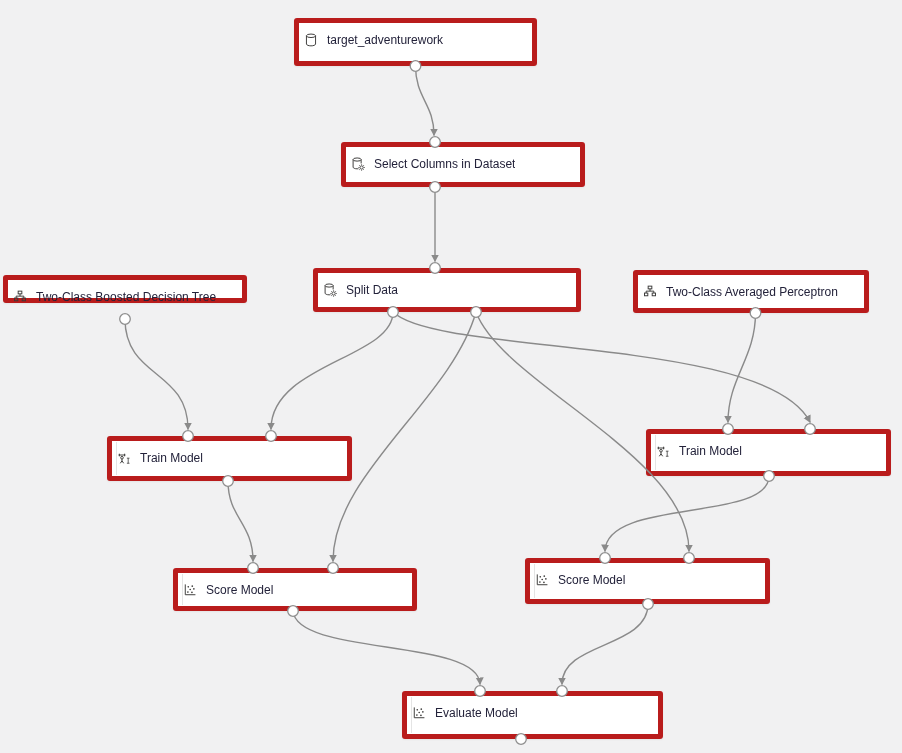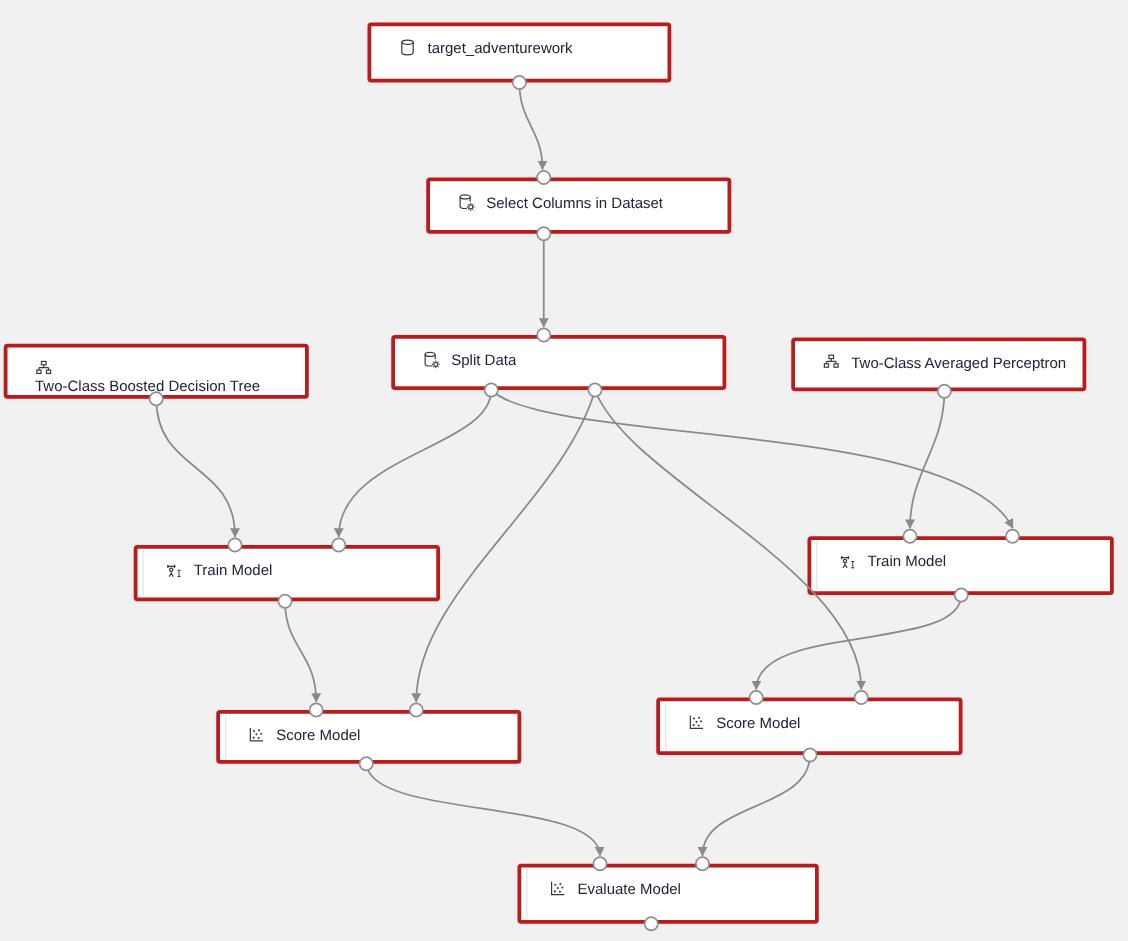--- a/index.html
+++ b/index.html
@@ -11,26 +11,26 @@
   }
   #canvas{
     position:relative;
     width:902px;height:753px;
     background:#f1f1f2;
   }
   .node{
     position:absolute;
     box-sizing:border-box;
     background:#ffffff;
-    border:3px solid #b91c1c;
+    border:5px solid #b91c1c;
     border-radius:3px;
     box-shadow:0 1px 2px rgba(0,0,0,0.05);
     display:flex;
     align-items:flex-start;
-    padding:10px 8px 0 22px;
+    padding:10px 8px 0 5px;
     cursor:move;
     z-index:1;
   }
   .node.accent::before{
     content:"";
     position:absolute;
     left:4px;top:1px;bottom:1px;
     width:1px;
     background:#e4e4e4;
   }
@@ -102,21 +102,21 @@
           <path d="M2.4,2.9 V11.6 c0,1.05 2,1.9 4.6,1.9 c0.55,0 1.1,-0.04 1.6,-0.12 M11.6,2.9 V7.4" fill="none" stroke="#3b3a39" stroke-width="1.1"></path>
           <circle cx="12.1" cy="12" r="3.3" fill="#ffffff" stroke="none"></circle>
           <g stroke="#3b3a39" stroke-width="1" fill="none">
             <circle cx="12.1" cy="12" r="1.8"></circle>
             <path d="M12.1,9.5 v-1.1 M12.1,14.5 v1.1 M9.6,12 h-1.1 M14.6,12 h1.1 M10.35,10.25 l-0.8,-0.8 M13.85,13.75 l0.8,0.8 M10.35,13.75 l-0.8,0.8 M13.85,10.25 l0.8,-0.8"></path>
           </g>
         </svg>
       </span>
       <span class="label">Split Data</span>
     </div>
-    <div class="node" style="left: 3px; top: 275px; width: 244px; height: 44px; flex-direction: column;">
+    <div class="node" style="left: 3px; top: 275px; width: 244px; height: 28px;">
       <span class="icon">
         <svg viewBox="0 0 16 16" fill="none" stroke="#3b3a39" stroke-width="1.1">
           <rect x="5.9" y="1.3" width="4.2" height="3.1"></rect>
           <path d="M8,4.4 V7 M3.6,7 H12.4 M3.6,7 V9.2 M12.4,7 V9.2"></path>
           <rect x="1.7" y="9.2" width="3.8" height="3.1"></rect>
           <rect x="10.5" y="9.2" width="3.8" height="3.1"></rect>
         </svg>
       </span>
       <span class="label">Two-Class Boosted Decision Tree</span>
     </div>
@@ -180,21 +180,21 @@
             <circle cx="10.6" cy="3.6" r="0.95"></circle>
             <circle cx="8.2" cy="7.4" r="0.95"></circle>
             <circle cx="12.4" cy="6.8" r="0.95"></circle>
             <circle cx="5.6" cy="10.4" r="0.95"></circle>
             <circle cx="10.2" cy="10.8" r="0.95"></circle>
           </g>
         </svg>
       </span>
       <span class="label">Score Model</span>
     </div>
-    <div class="node accent" style="left: 402px; top: 691px; width: 241px; height: 48px; margin-left: 12px;">
+    <div class="node accent" style="left: 402px; top: 691px; width: 261px; height: 48px;">
       <span class="icon">
         <svg viewBox="0 0 16 16">
           <path d="M2.6,1.6 V13.4 H14.2" fill="none" stroke="#3b3a39" stroke-width="1.1"></path>
           <g fill="#3b3a39">
             <circle cx="6" cy="4.4" r="0.95"></circle>
             <circle cx="10.6" cy="3.6" r="0.95"></circle>
             <circle cx="8.2" cy="7.4" r="0.95"></circle>
             <circle cx="12.4" cy="6.8" r="0.95"></circle>
             <circle cx="5.6" cy="10.4" r="0.95"></circle>
             <circle cx="10.2" cy="10.8" r="0.95"></circle>

